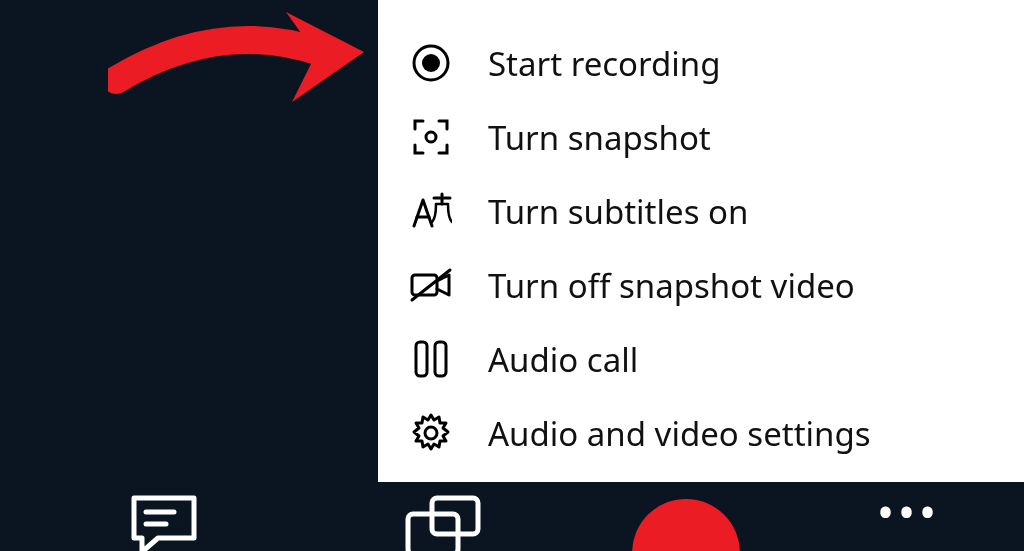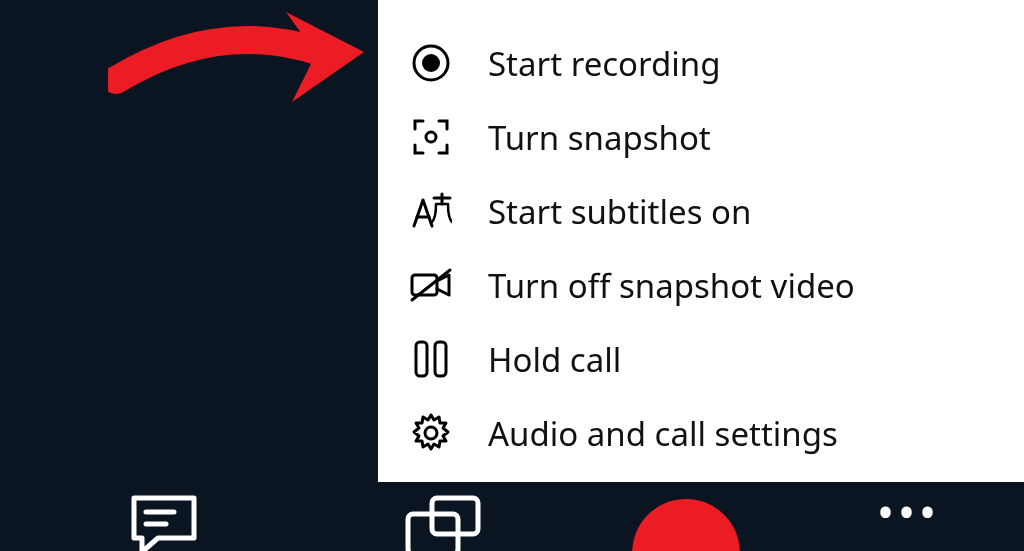--- a/index.html
+++ b/index.html
@@ -95,53 +95,53 @@
       <svg width="42" height="42" viewBox="0 0 42 42" fill="none" stroke="#000" stroke-width="3" stroke-linecap="round" stroke-linejoin="round">
 
         <path d="M4 36 L13 10 L22 36"></path>
           <path d="M7 27 H19"></path>
 
         <path d="M24 8 H40"></path>
           <path d="M32 4 V14"></path>
         <path d="M26 14 H38 M26 14 Q26 28 22 32 M38 14 Q38 28 42 32" stroke-width="2.5"></path>
       </svg>
     </span>
-    <span class="menu-label">Start subtitles on</span>
+    <span class="menu-label">Turn subtitles on</span>
   </div>
 
   <div class="menu-item">
     <span class="menu-icon">
       <svg width="44" height="40" viewBox="0 0 44 40" fill="none" stroke="#000" stroke-width="3" stroke-linecap="round" stroke-linejoin="round">
         <rect x="3" y="10" width="25" height="20" rx="3"></rect>
         <path d="M28 16 L40 10 V30 L28 24"></path>
         <line x1="3" y1="35" x2="41" y2="5"></line>
       </svg>
     </span>
     <span class="menu-label">Turn off snapshot video</span>
   </div>
 
   <div class="menu-item">
     <span class="menu-icon">
       <svg width="34" height="38" viewBox="0 0 34 38">
         <rect x="2" y="2" width="11" height="34" rx="4" fill="none" stroke="#000" stroke-width="3"></rect>
         <rect x="21" y="2" width="11" height="34" rx="4" fill="none" stroke="#000" stroke-width="3"></rect>
       </svg>
     </span>
-    <span class="menu-label">Hold call</span>
+    <span class="menu-label">Audio call</span>
   </div>
 
   <div class="menu-item">
     <span class="menu-icon">
       <svg width="42" height="42" viewBox="0 0 42 42" fill="none" stroke="#000" stroke-width="3" stroke-linejoin="round">
         <circle cx="21" cy="21" r="6"></circle>
         <path d="M21 3 L24 8 L29 5 L30 11 L36 11 L33 16 L38 20 L33 24 L36 29 L30 29 L29 35 L24 32
                  L21 37 L18 32 L13 35 L12 29 L6 29 L9 24 L4 20 L9 16 L6 11 L12 11 L13 5 L18 8 Z"></path>
       </svg>
     </span>
-    <span class="menu-label">Audio and call settings</span>
+    <span class="menu-label">Audio and video settings</span>
   </div>
 </div>
 
 <div class="callbar">
 
   <span class="callbar-chat">
     <svg width="72" height="62" viewBox="0 0 72 62" fill="none" stroke="#fff" stroke-width="5" stroke-linecap="round" stroke-linejoin="round">
       <path d="M6 6 H66 V46 H30 L14 60 V46 H6 Z"></path>
       <line x1="18" y1="20" x2="46" y2="20"></line>
       <line x1="18" y1="32" x2="38" y2="32"></line>

